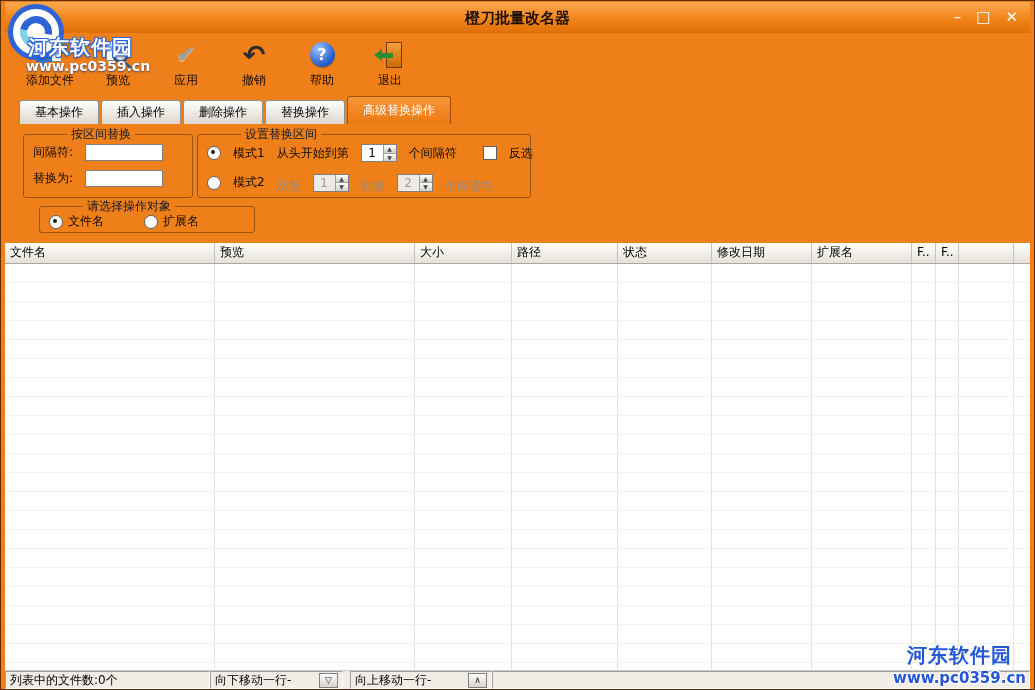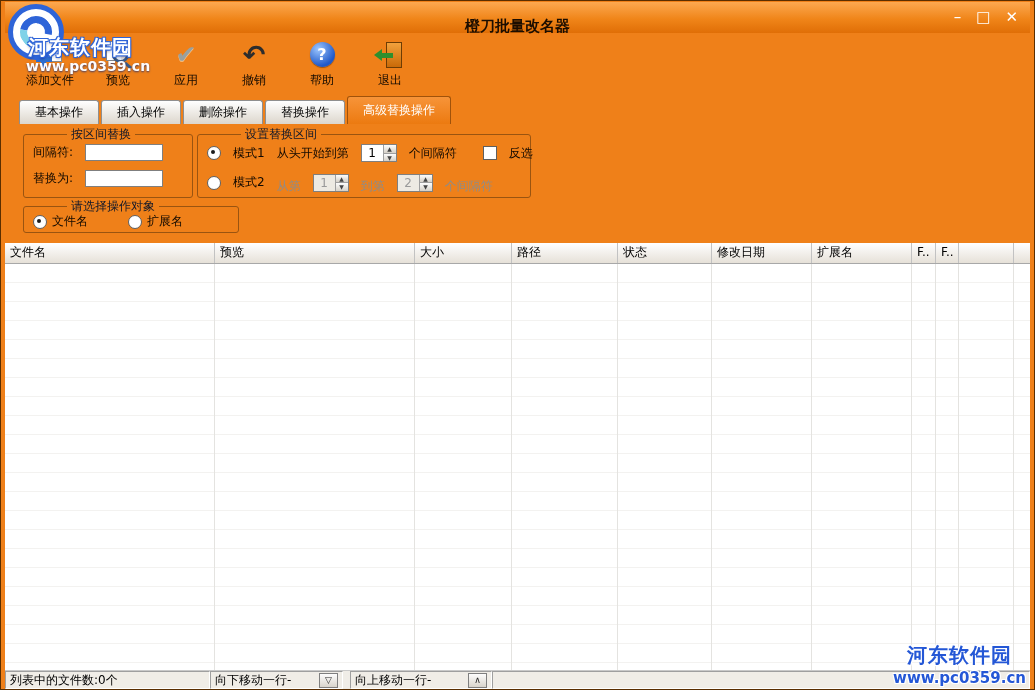--- a/index.html
+++ b/index.html
@@ -2,21 +2,21 @@
 <html><head>
 <meta charset="utf-8">
 <style>
   html,body{margin:0;padding:0;background:#555;font-family:"DejaVu Sans","Liberation Sans",sans-serif;}
   .window{position:relative;width:1035px;height:690px;box-sizing:border-box;background:#EF8019;
           border:1px solid #5a2e00;overflow:hidden;}
   .inner{position:absolute;inset:1px;border:3px solid #EF8019;border-top:none;box-sizing:border-box;}
 
   
   .titlebar{position:relative;height:31px;background:linear-gradient(#FCA850 0%,#F08519 55%,#E06E06 100%);}
-  .titlebar .title{position:absolute;left:0;right:0;top:7px;text-align:center;font-size:15px;font-weight:bold;color:#1b0d00;margin-top:8px;}
+  .titlebar .title{position:absolute;left:0;right:0;top:7px;text-align:center;font-size:15px;font-weight:bold;color:#1b0d00;}
   .controls{position:absolute;right:12px;top:6px;display:flex;gap:15px;}
   .ctrl{color:#fff;font-size:15px;line-height:18px;cursor:default;}
 
   
   .toolbar{height:63px;background:#EF8019;display:flex;align-items:flex-start;padding:4px 0 0 12px;box-sizing:border-box;}
   .tbtn{width:66px;height:54px;display:flex;flex-direction:column;align-items:center;justify-content:flex-start;margin-right:2px;}
   .ticon{height:30px;display:flex;align-items:center;justify-content:center;margin-top:2px;}
   .tlabel{font-size:12px;color:#140a00;margin-top:3px;white-space:nowrap;}
 
   .icon-addfile{position:relative;width:30px;height:27px;}
@@ -217,21 +217,21 @@
             <span class="val">2</span>
             <span class="btns">
                 <span>▲</span>
                 <span>▼</span>
               </span>
           </span>
           <span class="dim">个间隔符</span>
         </div>
       </div>
 
-      <div class="groupbox" style="left:18px;top:82px;width:216px;height:27px;">
+      <div class="groupbox" style="left:34px;top:82px;width:216px;height:27px;">
         <span class="legend">请选择操作对象</span>
         <div class="grow" style="top:6px;gap:5px;">
           <span class="radio checked"></span>
           <span>文件名</span>
           <span style="width:30px;"></span>
           <span class="radio"></span>
           <span>扩展名</span>
         </div>
       </div>
     </div>

